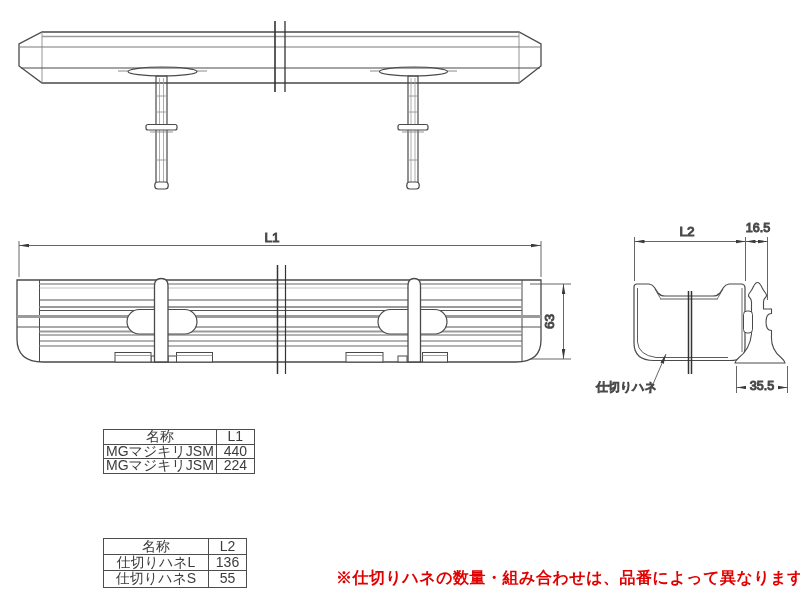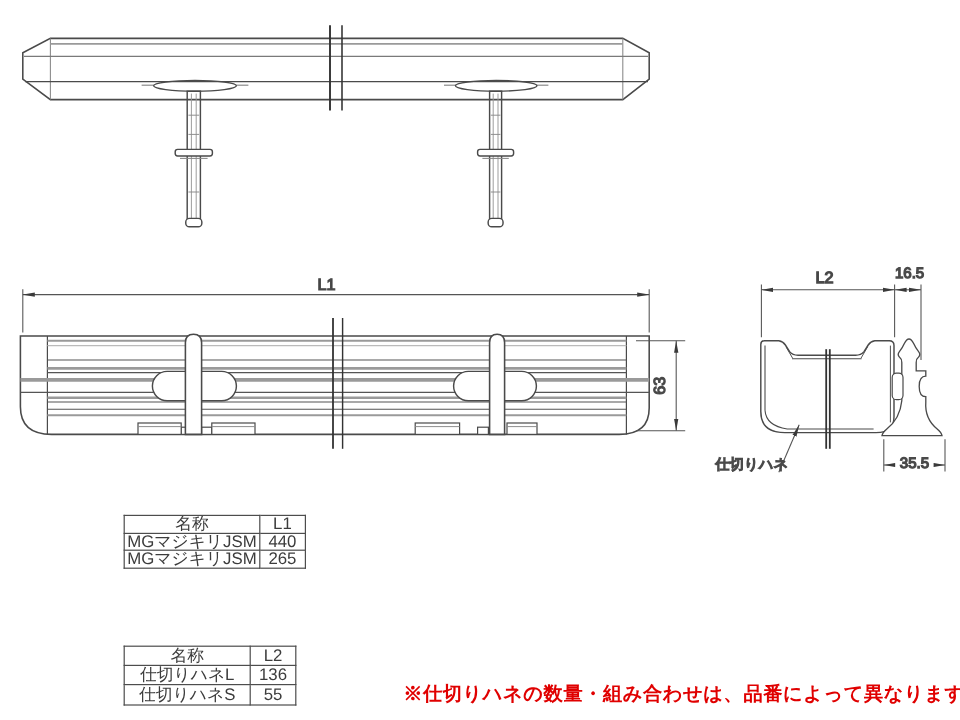--- a/index.html
+++ b/index.html
@@ -198,21 +198,21 @@
       <tr>
     <td class="col-name">名称</td>
     <td class="col-val">L1</td>
   </tr>
   <tr>
     <td>MGマジキリJSM</td>
     <td>440</td>
   </tr>
   <tr>
     <td>MGマジキリJSM</td>
-    <td>265</td>
+    <td>224</td>
   </tr>
 </tbody>
   </table>
 
 <table id="table-l2" class="spec-table">
   <tbody>
       <tr>
     <td class="col-name">名称</td>
     <td class="col-val">L2</td>
   </tr>

